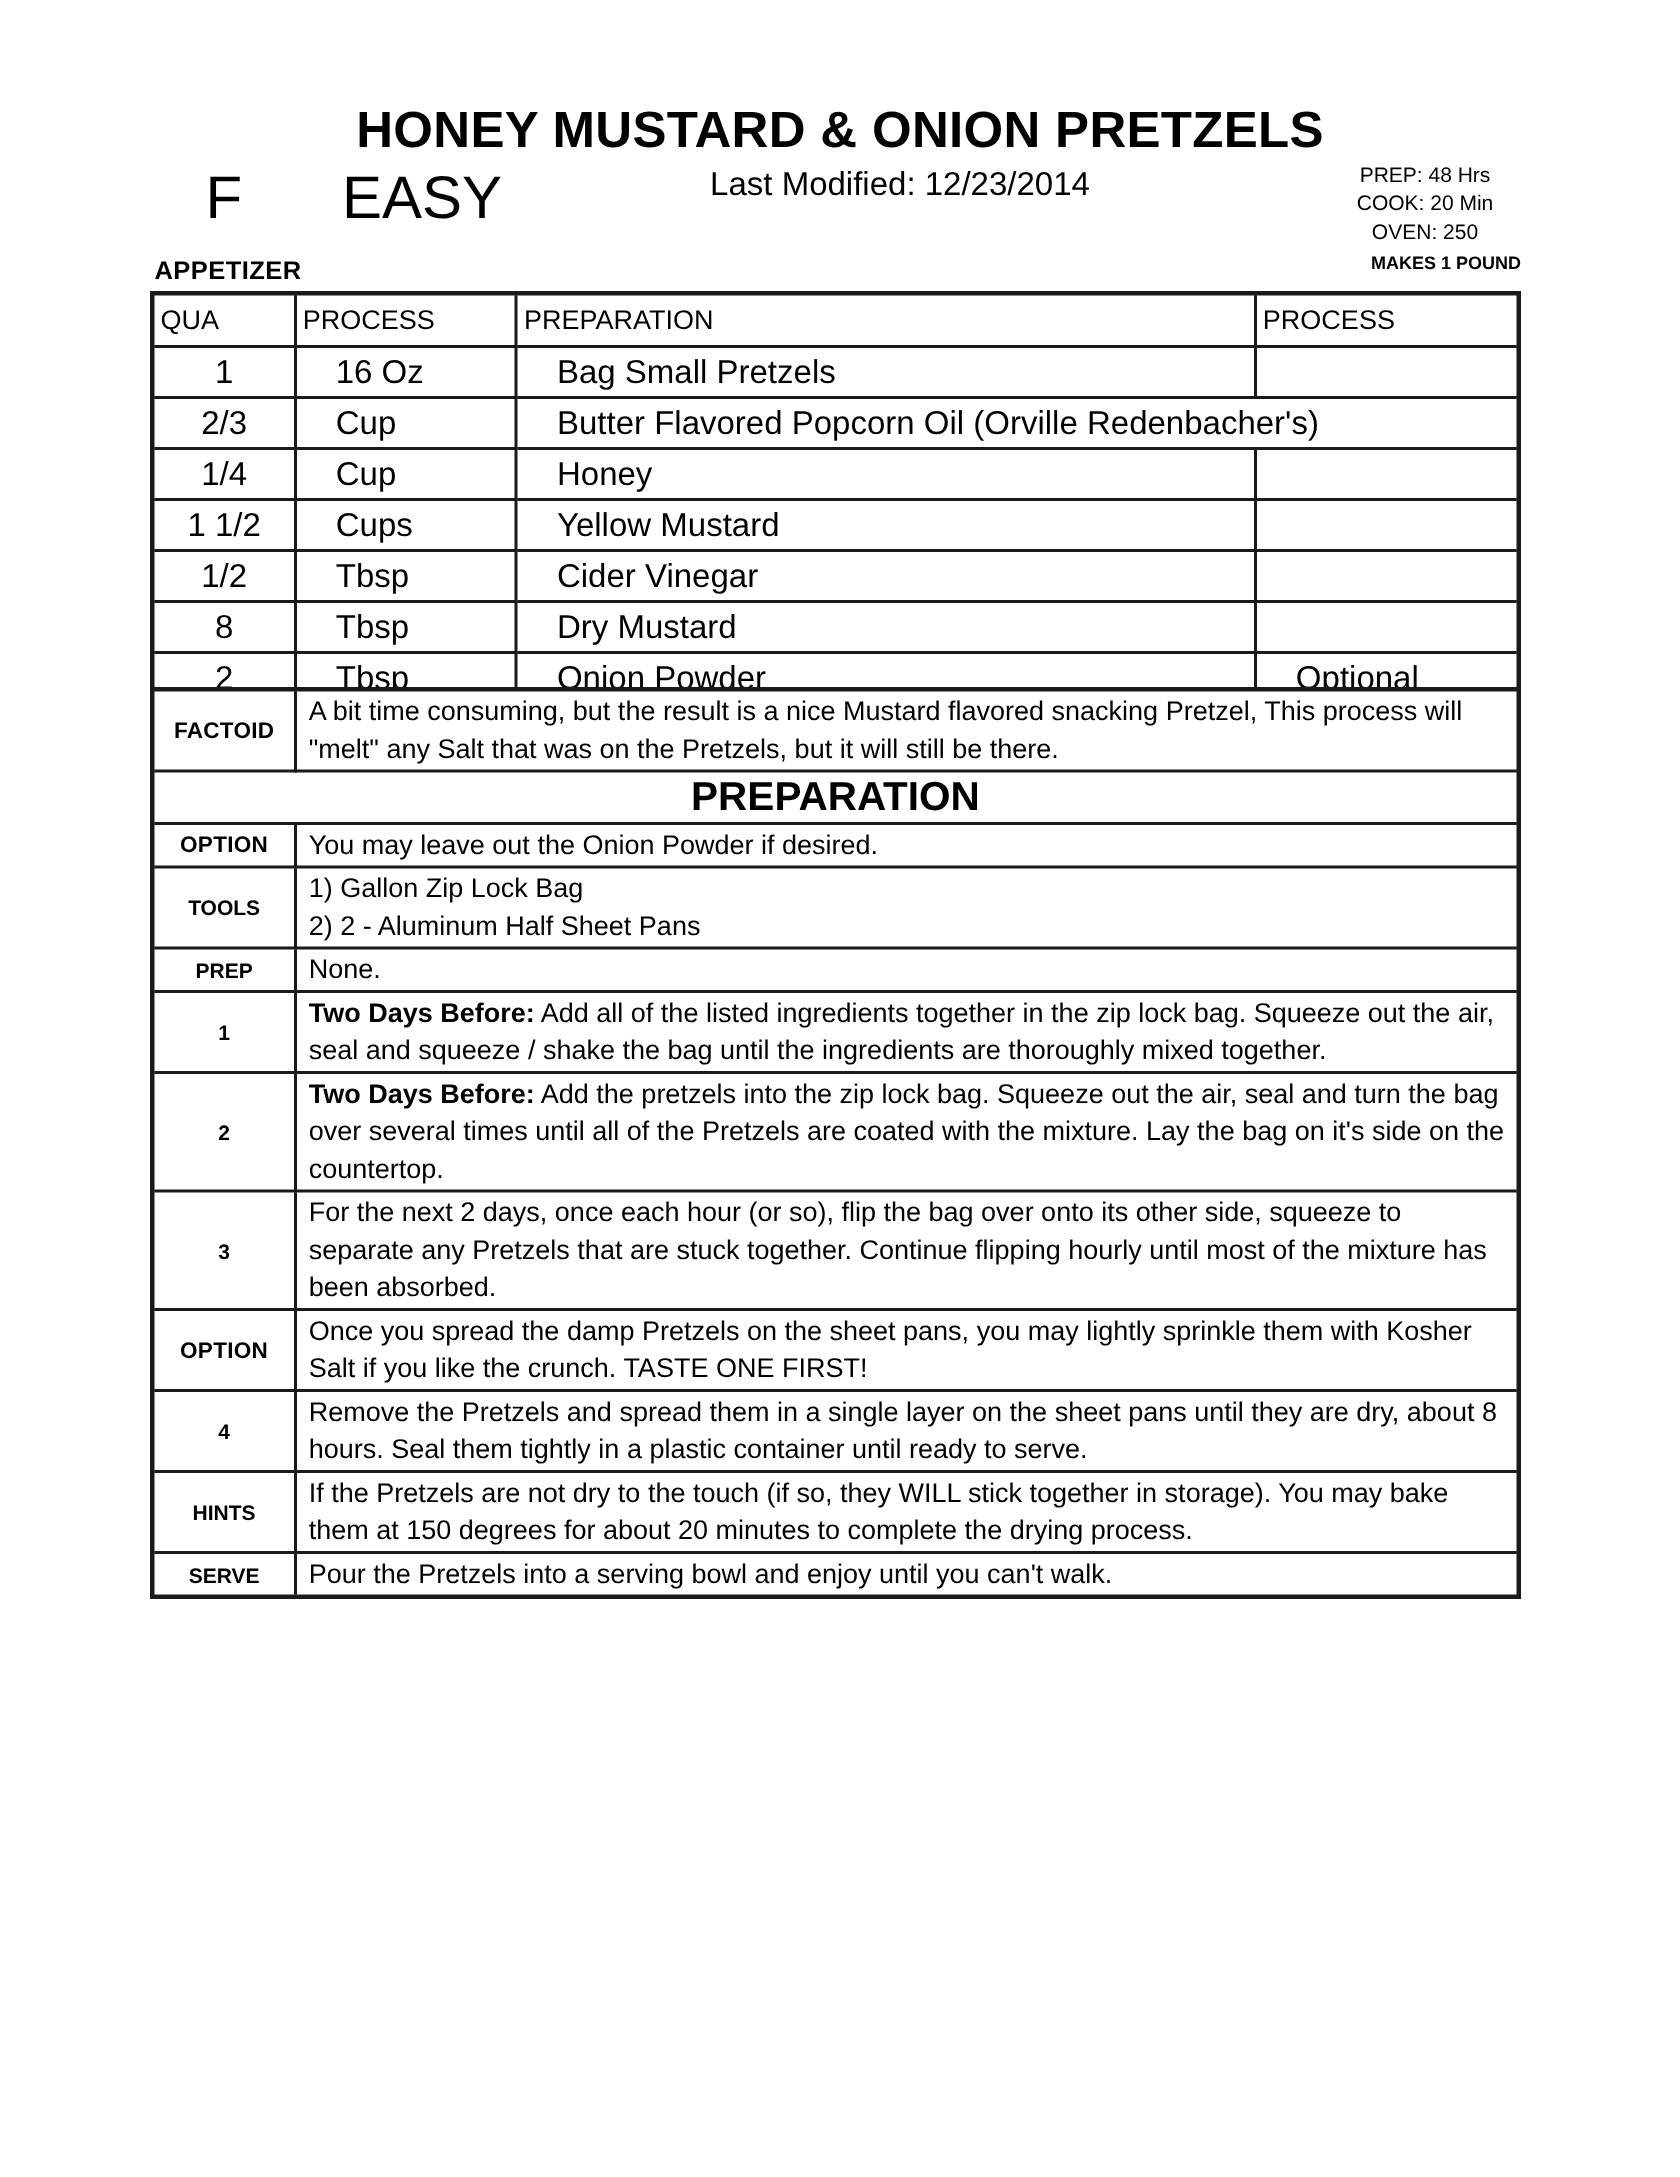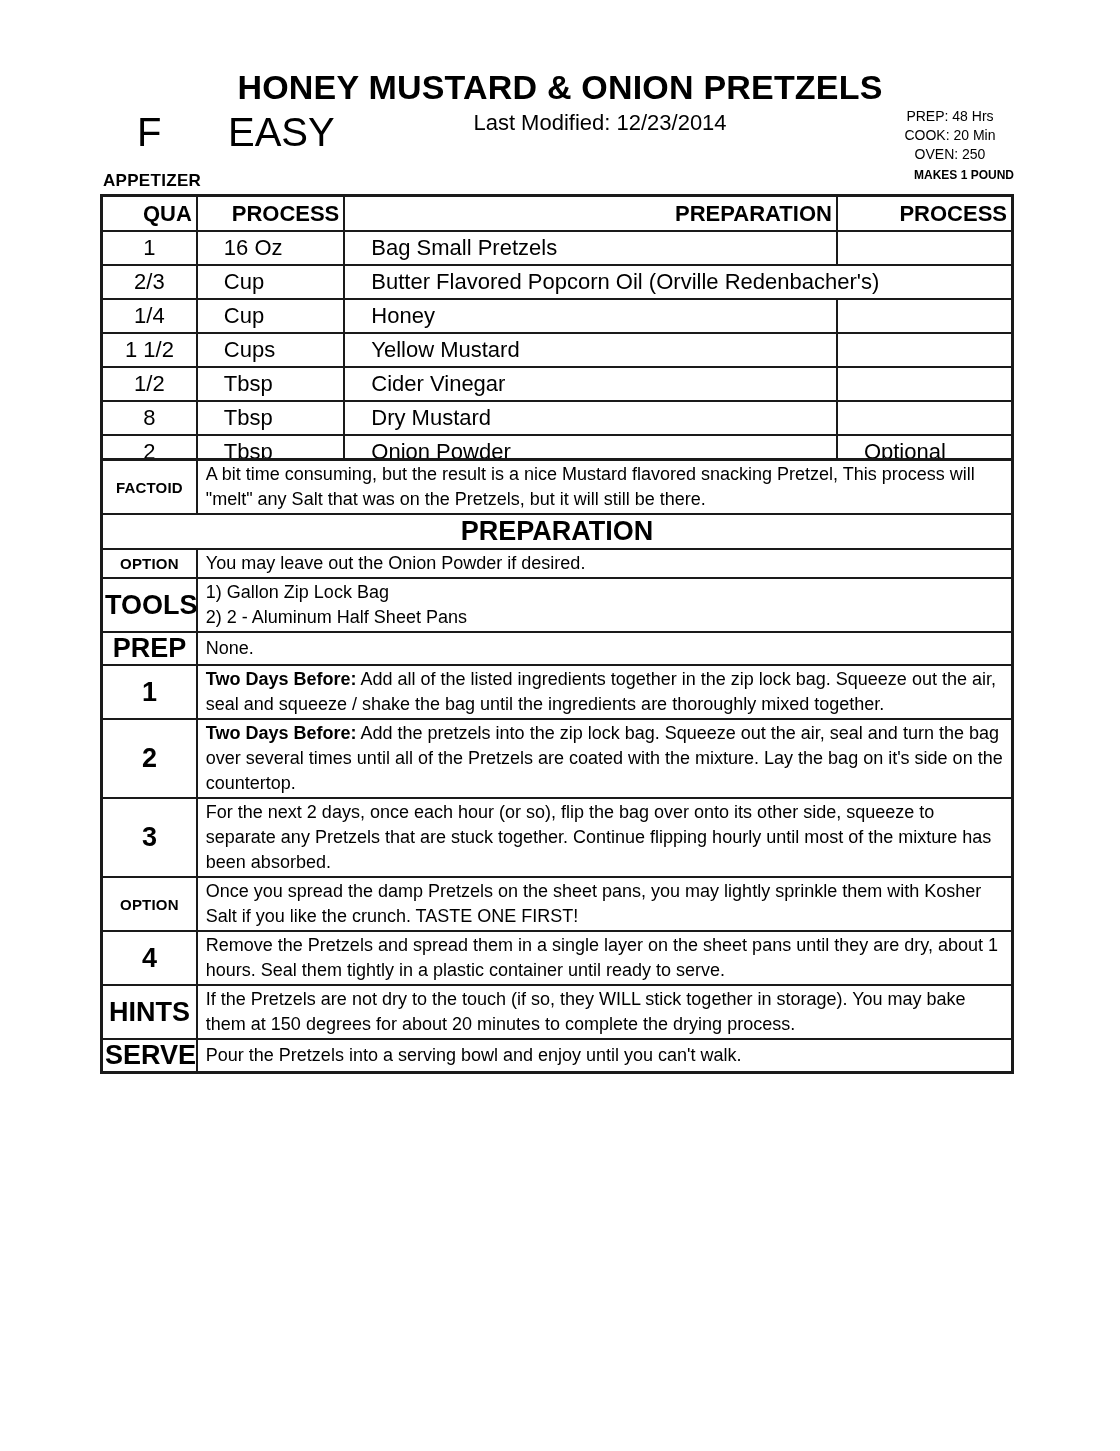--- a/index.html
+++ b/index.html
@@ -72,24 +72,24 @@
     position: absolute;
     left: 100px;
     width: 914px;
     background: #ffffff;
   }
   table, td, th { border: 2px solid #1a1a1a; }
   table { border-width: 3px; }
 
   .ingredients { top: 194px; }
   .ingredients th {
-    font-size: 22px;
-    font-weight: bold;
+    font-size: 18px;
+    font-weight: normal;
     height: 33px;
-    text-align: right;
+    text-align: left;
     padding: 0 4px;
   }
   .ingredients td {
     font-size: 22px;
     height: 32px;
     padding: 0 26px;
     white-space: nowrap;
     overflow: hidden;
   }
   .ingredients td.c-qua { text-align: center; padding: 0 2px; }
@@ -99,21 +99,21 @@
     text-align: center;
     font-size: 27px;
     font-weight: bold;
     height: 33px;
     padding: 0;
   }
   .preparation td.p-label {
     text-align: center;
     vertical-align: middle;
     font-weight: bold;
-    font-size: 27px;
+    font-size: 14px;
     padding: 0 2px;
   }
   .preparation td.p-label.small { font-size: 15px; letter-spacing: 0.2px; }
   .preparation td.p-text {
     font-size: 18px;
     line-height: 25px;
     padding: 1px 8px;
     vertical-align: middle;
   }
   .preparation td.p-text.multiline { white-space: pre-line; }
@@ -234,21 +234,21 @@
         <tr>
           <td class="p-label">3</td>
           <td class="p-text">For the next 2 days, once each hour (or so), flip the bag over onto its other side, squeeze to separate any Pretzels that are stuck together. Continue flipping hourly until most of the mixture has been absorbed.</td>
         </tr>
         <tr>
           <td class="p-label small">OPTION</td>
           <td class="p-text">Once you spread the damp Pretzels on the sheet pans, you may lightly sprinkle them with Kosher Salt if you like the crunch. TASTE ONE FIRST!</td>
         </tr>
         <tr>
           <td class="p-label">4</td>
-          <td class="p-text">Remove the Pretzels and spread them in a single layer on the sheet pans until they are dry, about 1 hours. Seal them tightly in a plastic container until ready to serve.</td>
+          <td class="p-text">Remove the Pretzels and spread them in a single layer on the sheet pans until they are dry, about 8 hours. Seal them tightly in a plastic container until ready to serve.</td>
         </tr>
         <tr>
           <td class="p-label">HINTS</td>
           <td class="p-text">If the Pretzels are not dry to the touch (if so, they WILL stick together in storage). You may bake them at 150 degrees for about 20 minutes to complete the drying process.</td>
         </tr>
         <tr>
           <td class="p-label">SERVE</td>
           <td class="p-text">Pour the Pretzels into a serving bowl and enjoy until you can't walk.</td>
         </tr>
       </tbody>

